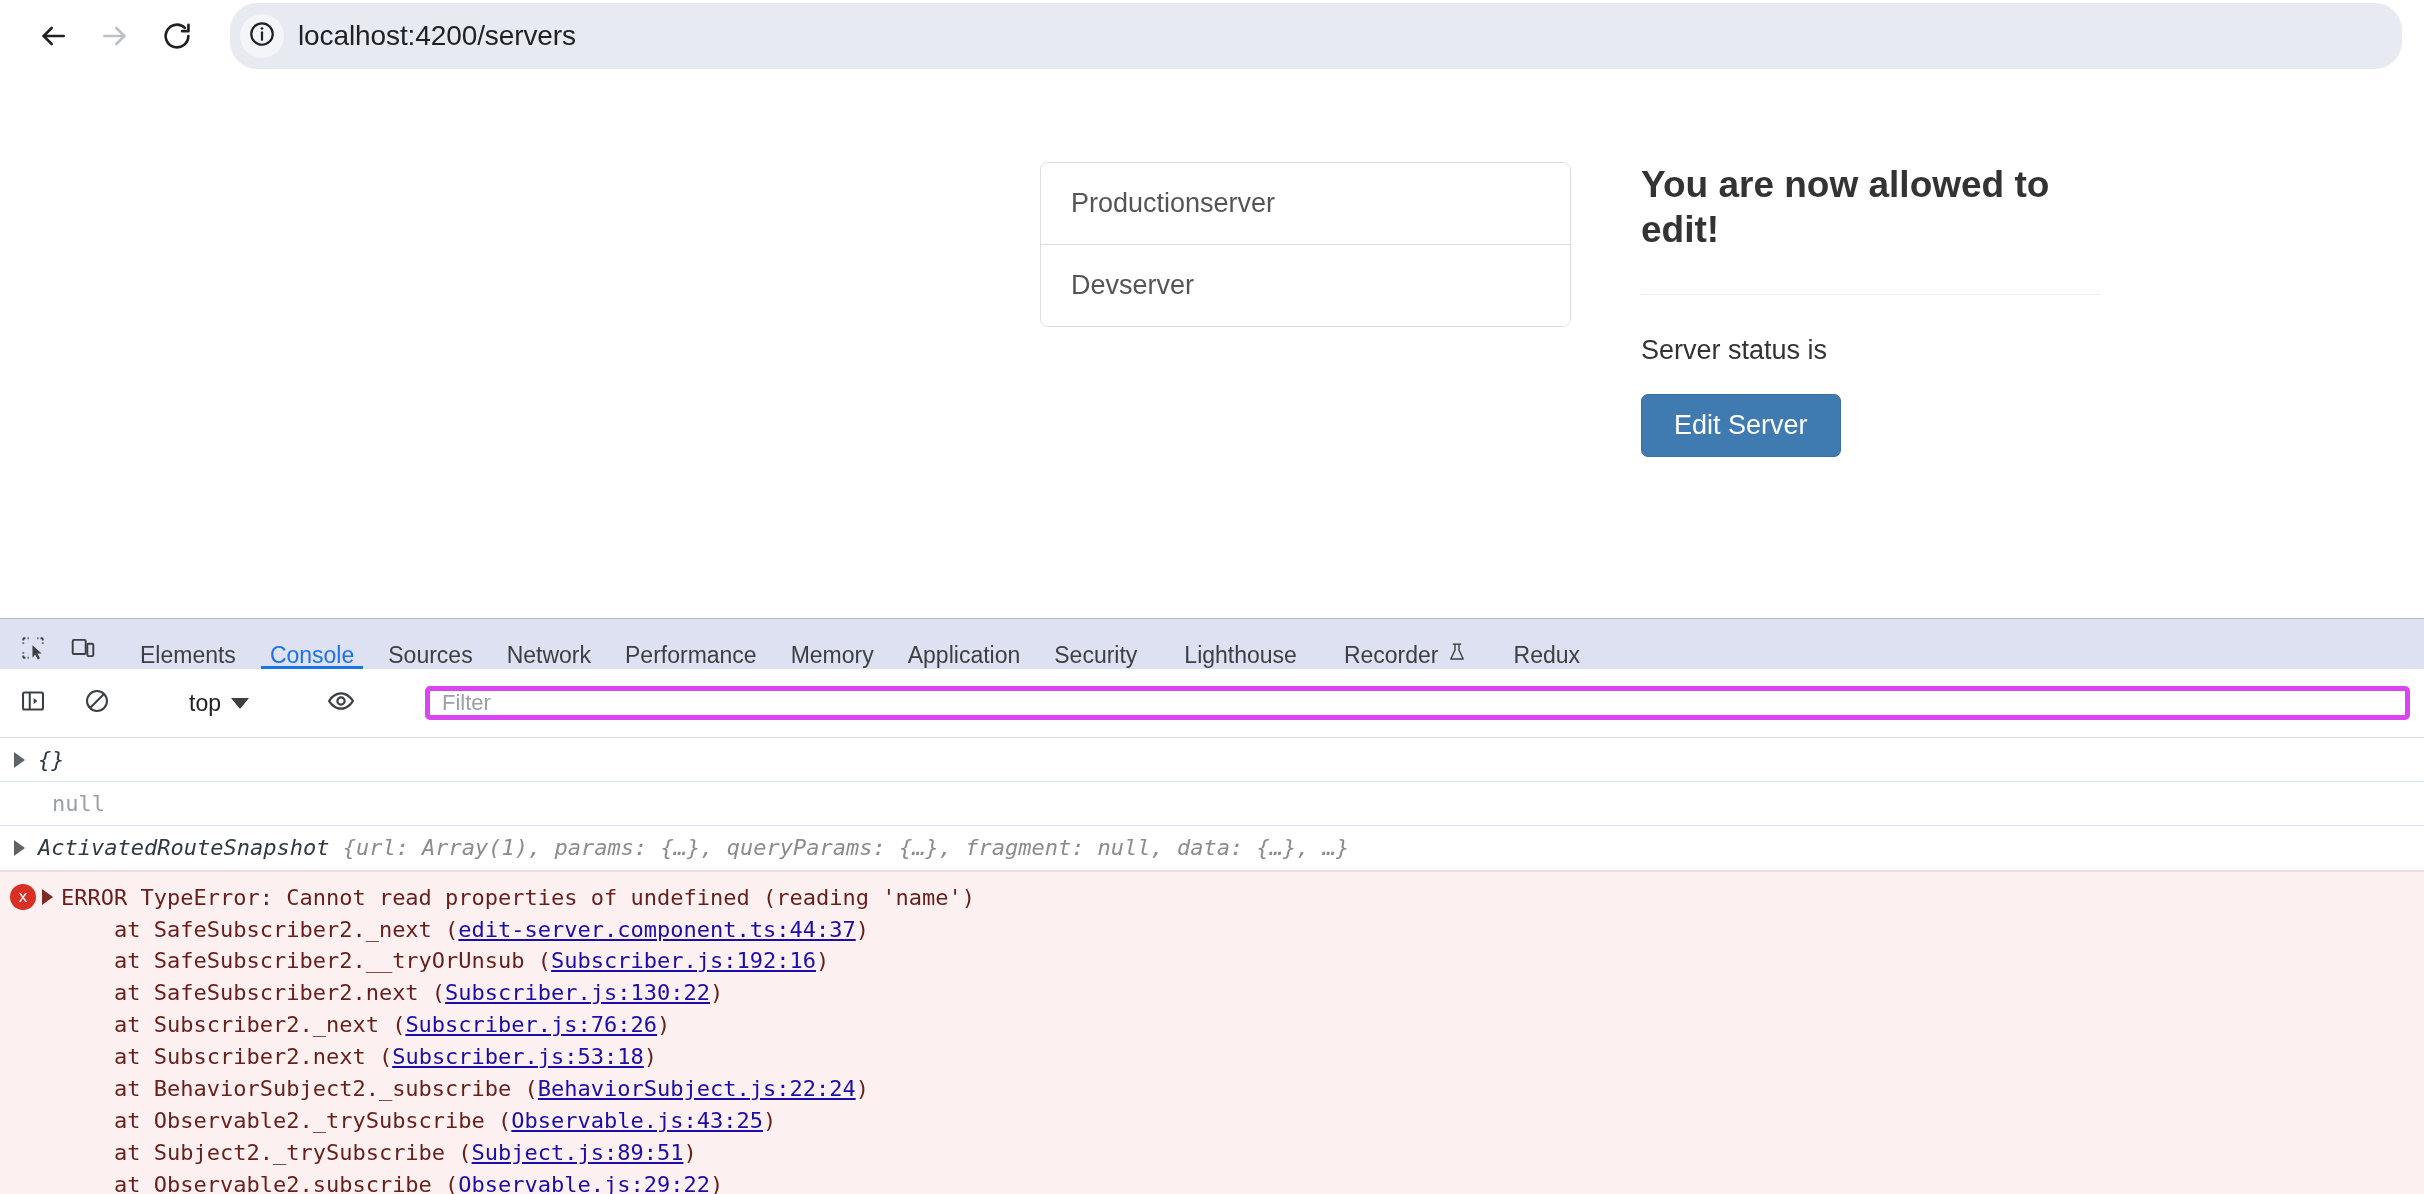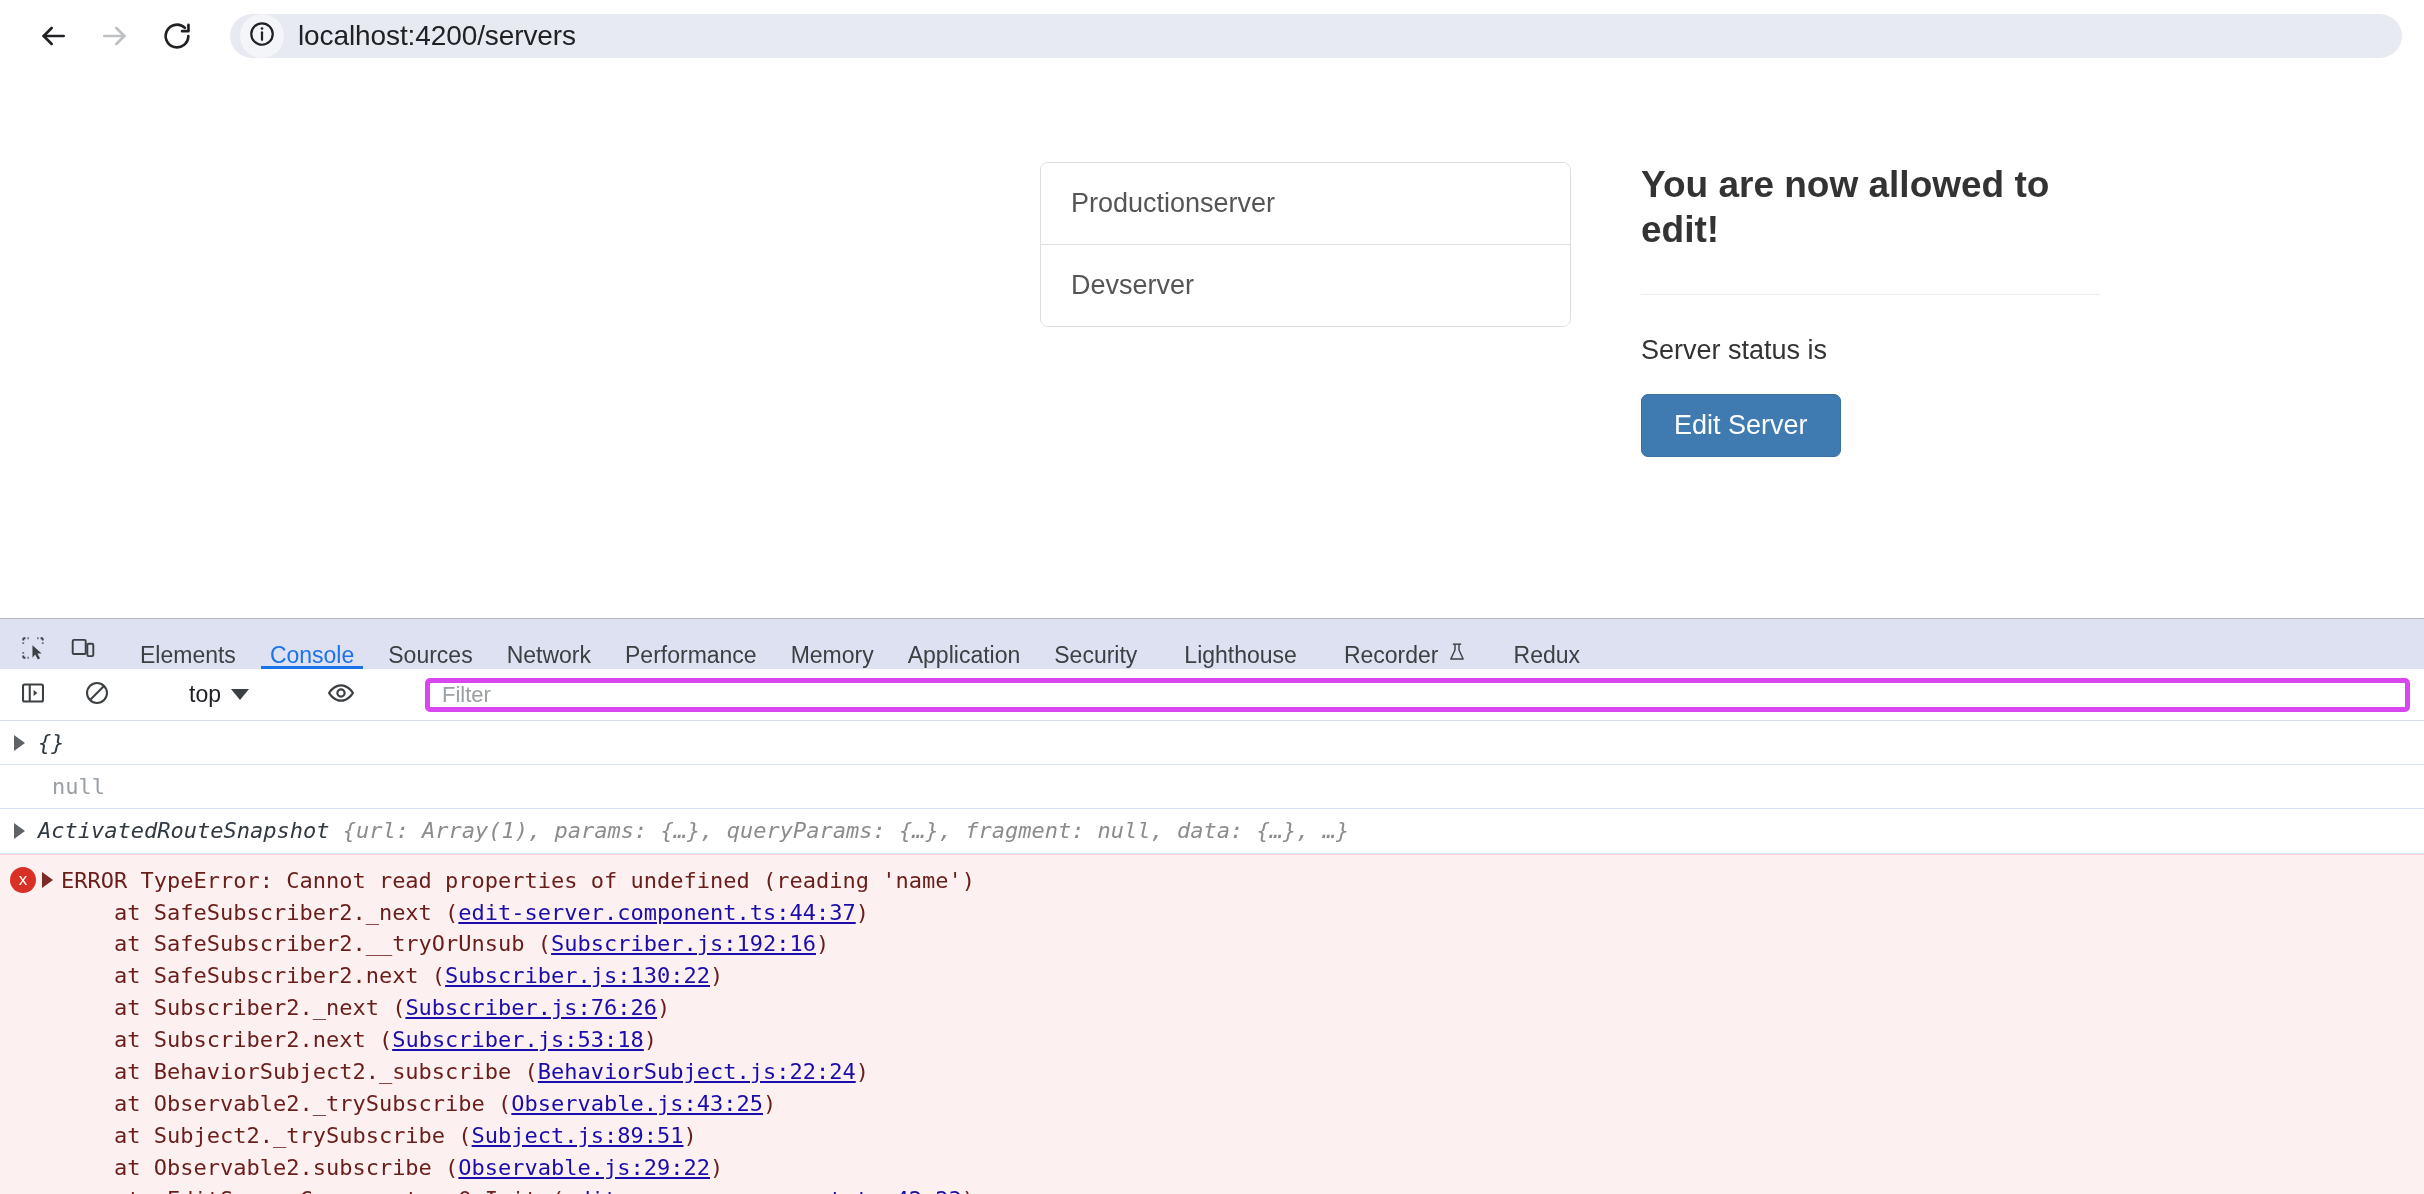--- a/index.html
+++ b/index.html
@@ -25,21 +25,21 @@
     display: flex; align-items: center; justify-content: center;
     border-radius: 50%;
     background: transparent;
     border: none;
     cursor: pointer;
   }
   .nav-btn svg { display: block; }
   .omnibox {
     flex: 1;
     margin-left: 22px;
-    height: 44px;
+    height: 66px;
     background: #e8eaf1;
     border-radius: 27px;
     display: flex;
     align-items: center;
     padding: 0 10px;
     cursor: text;
   }
   .omni-info {
     width: 44px; height: 44px;
     display: flex; align-items: center; justify-content: center;
@@ -204,21 +204,21 @@
   .dt-tab.active { color: #1a73e8; }
   .dt-tab.active::after {
     content: "";
     position: absolute;
     left: 8px; right: 8px; bottom: 0;
     height: 3px;
     background: #1a73e8;
   }
 
   .dt-filterbar {
-    height: 52px;
+    height: 69px;
     background: #ffffff;
     border-bottom: 1px solid #d5dbe8;
     display: flex;
     align-items: center;
     padding: 0 14px;
     gap: 26px;
     flex-shrink: 0;
   }
   .ctx-select {
     display: flex;

